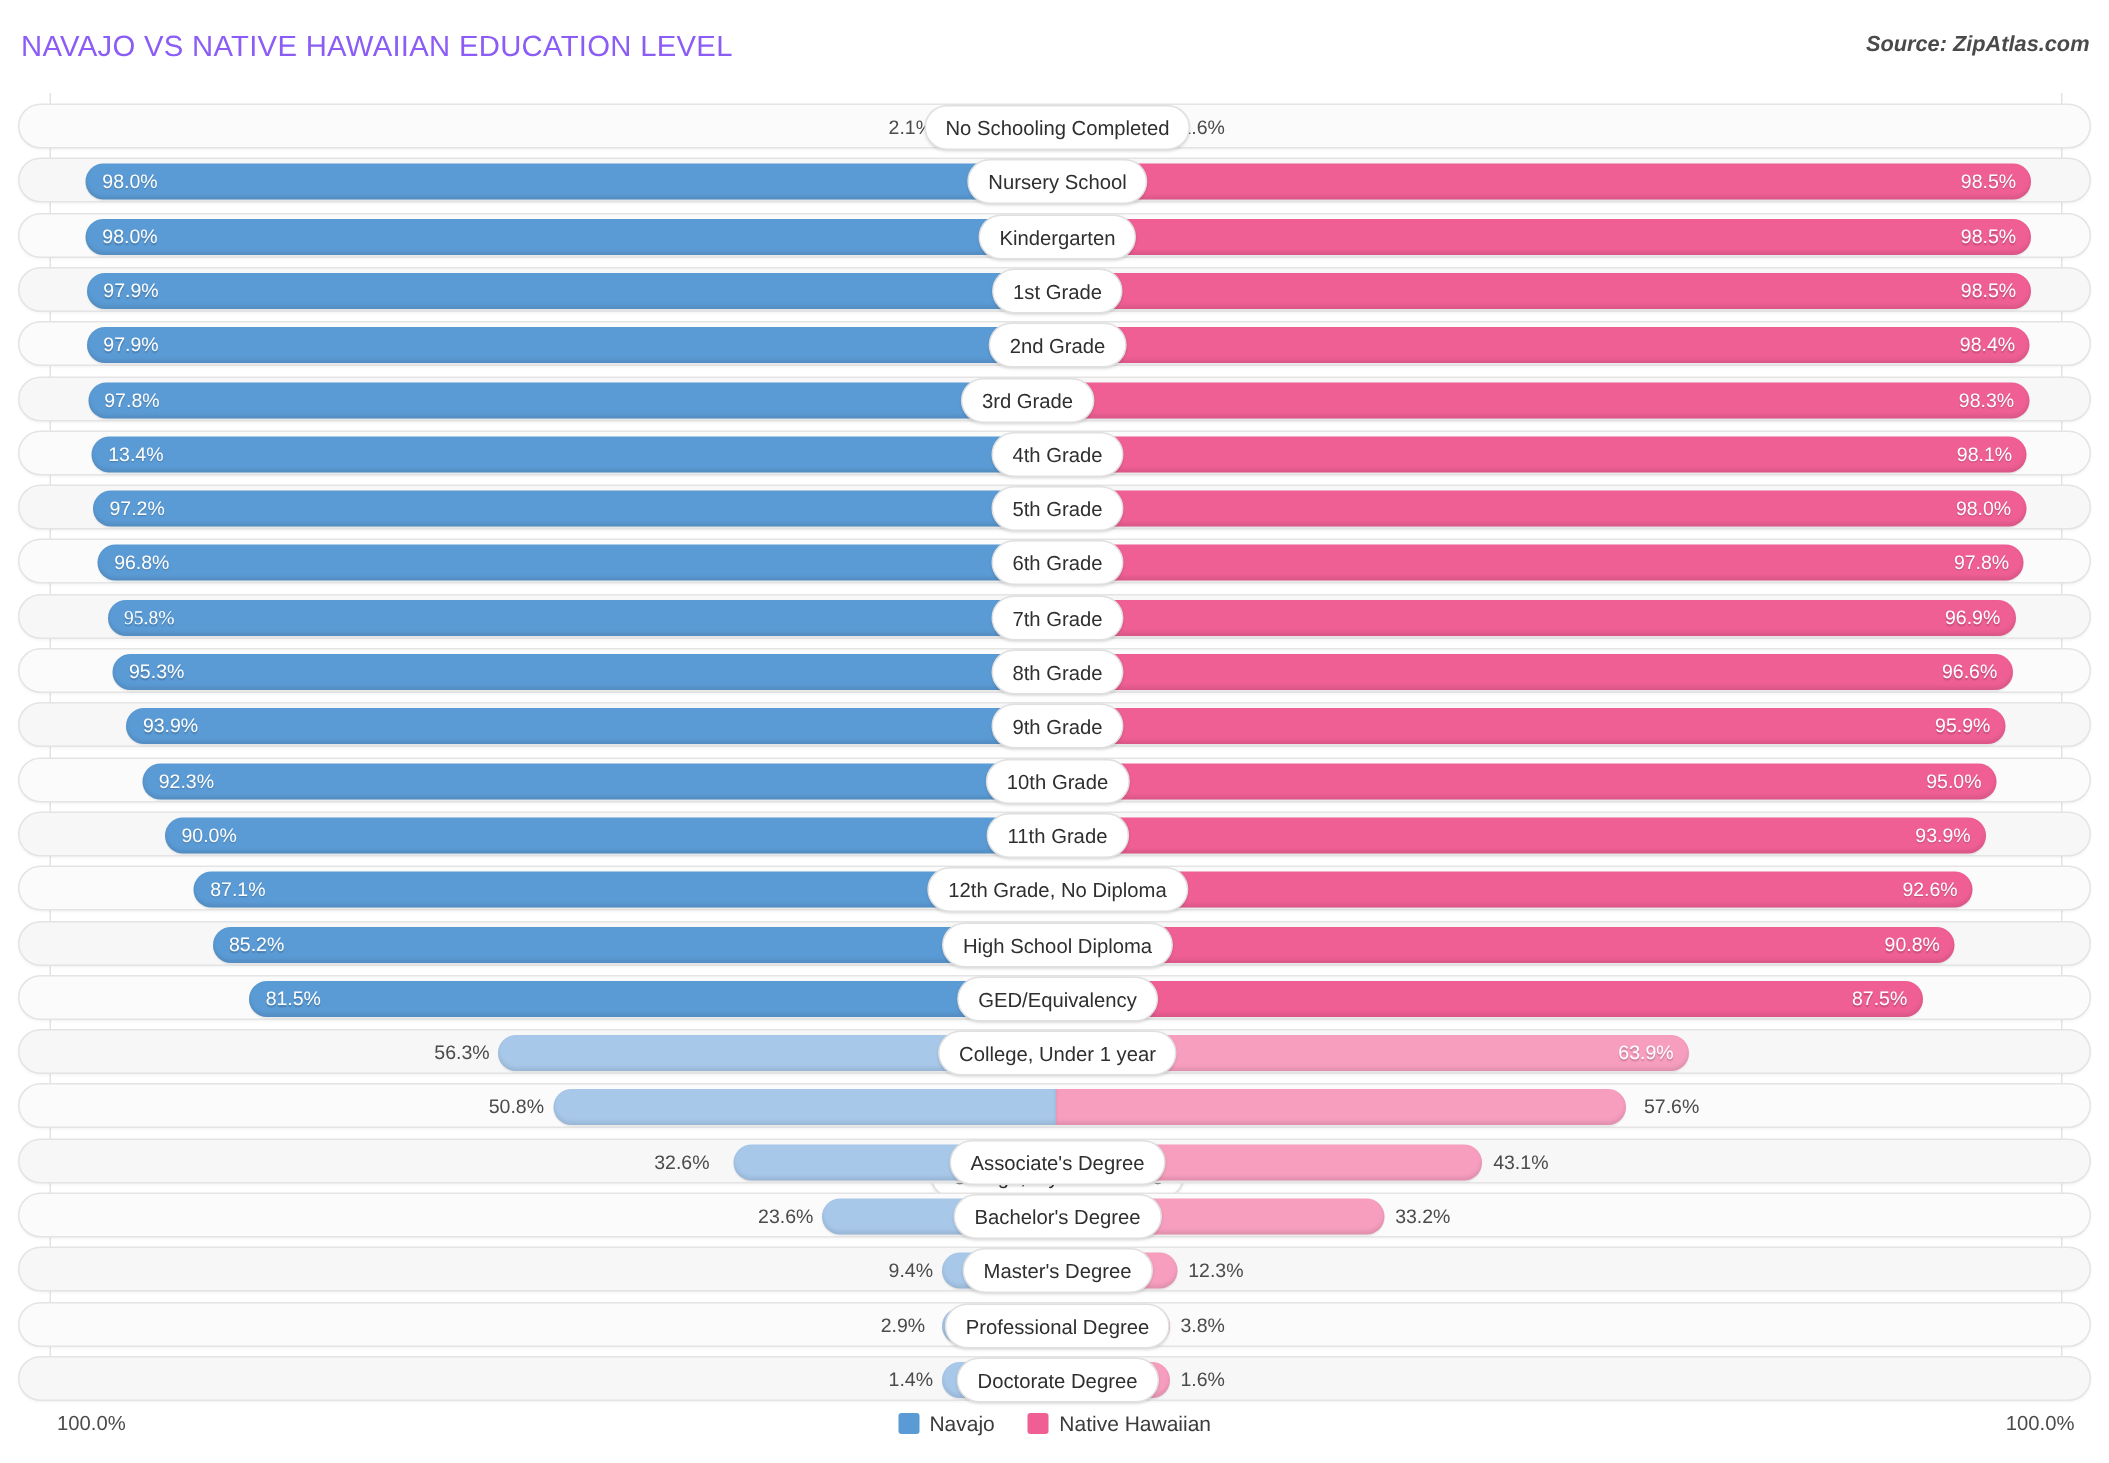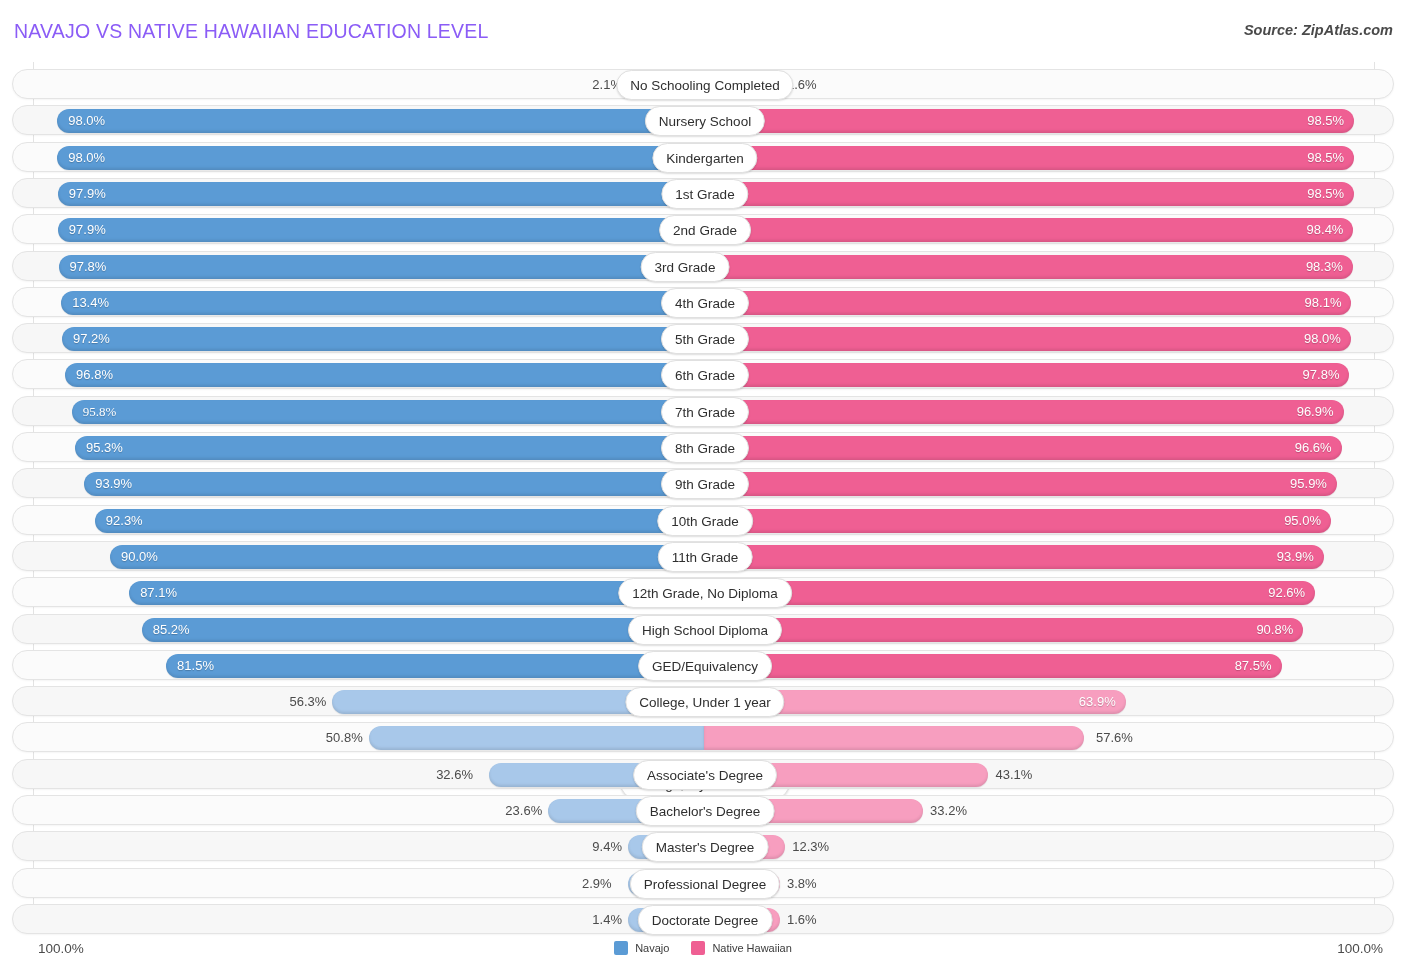--- a/index.html
+++ b/index.html
@@ -149,21 +149,21 @@
     top: 7px;
     display: flex;
     justify-content: center;
     align-items: center;
     gap: 22px;
   }
   .legend-item {
     display: flex;
     align-items: center;
     gap: 7px;
-    font-size: 11px;
+    font-size: 14px;
     color: #3b3b3b;
   }
   .swatch {
     width: 14px;
     height: 14px;
     border-radius: 2px;
     display: inline-block;
   }
 </style>
 </head>
@@ -328,21 +328,21 @@
       <div class="row" style="top: 769.3px;">
         <div class="bar bar-left" style="left: 615px; width: 76px; background: rgb(168, 200, 234);"></div>
         <div class="bar bar-right" style="left: 691px; width: 81.18px; background: rgb(247, 158, 191);"></div>
         <div class="val outside" style="left: 569px; text-align: right; width: 40px;">9.4%</div>
         <div class="val outside" style="left: 779.18px;">12.3%</div>
         <div class="center-label" style="left: 692px;">Master's Degree</div>
       </div>
       <div class="row alt" style="top: 805.6px;">
         <div class="bar bar-left" style="left: 615px; width: 76px; background: rgb(168, 200, 234);"></div>
         <div class="bar bar-right" style="left: 691px; width: 76px; background: rgb(247, 158, 191);"></div>
-        <div class="val outside" style="left: 569px; text-align: left; width: 40px;">2.9%</div>
+        <div class="val outside" style="left: 569px; text-align: center; width: 40px;">2.9%</div>
         <div class="val outside" style="left: 774px;">3.8%</div>
         <div class="center-label" style="left: 692px;">Professional Degree</div>
       </div>
       <div class="row" style="top: 841.9px;">
         <div class="bar bar-left" style="left: 615px; width: 76px; background: rgb(168, 200, 234);"></div>
         <div class="bar bar-right" style="left: 691px; width: 76px; background: rgb(247, 158, 191);"></div>
         <div class="val outside" style="left: 569px; text-align: right; width: 40px;">1.4%</div>
         <div class="val outside" style="left: 774px;">1.6%</div>
         <div class="center-label" style="left: 692px;">Doctorate Degree</div>
       </div>

